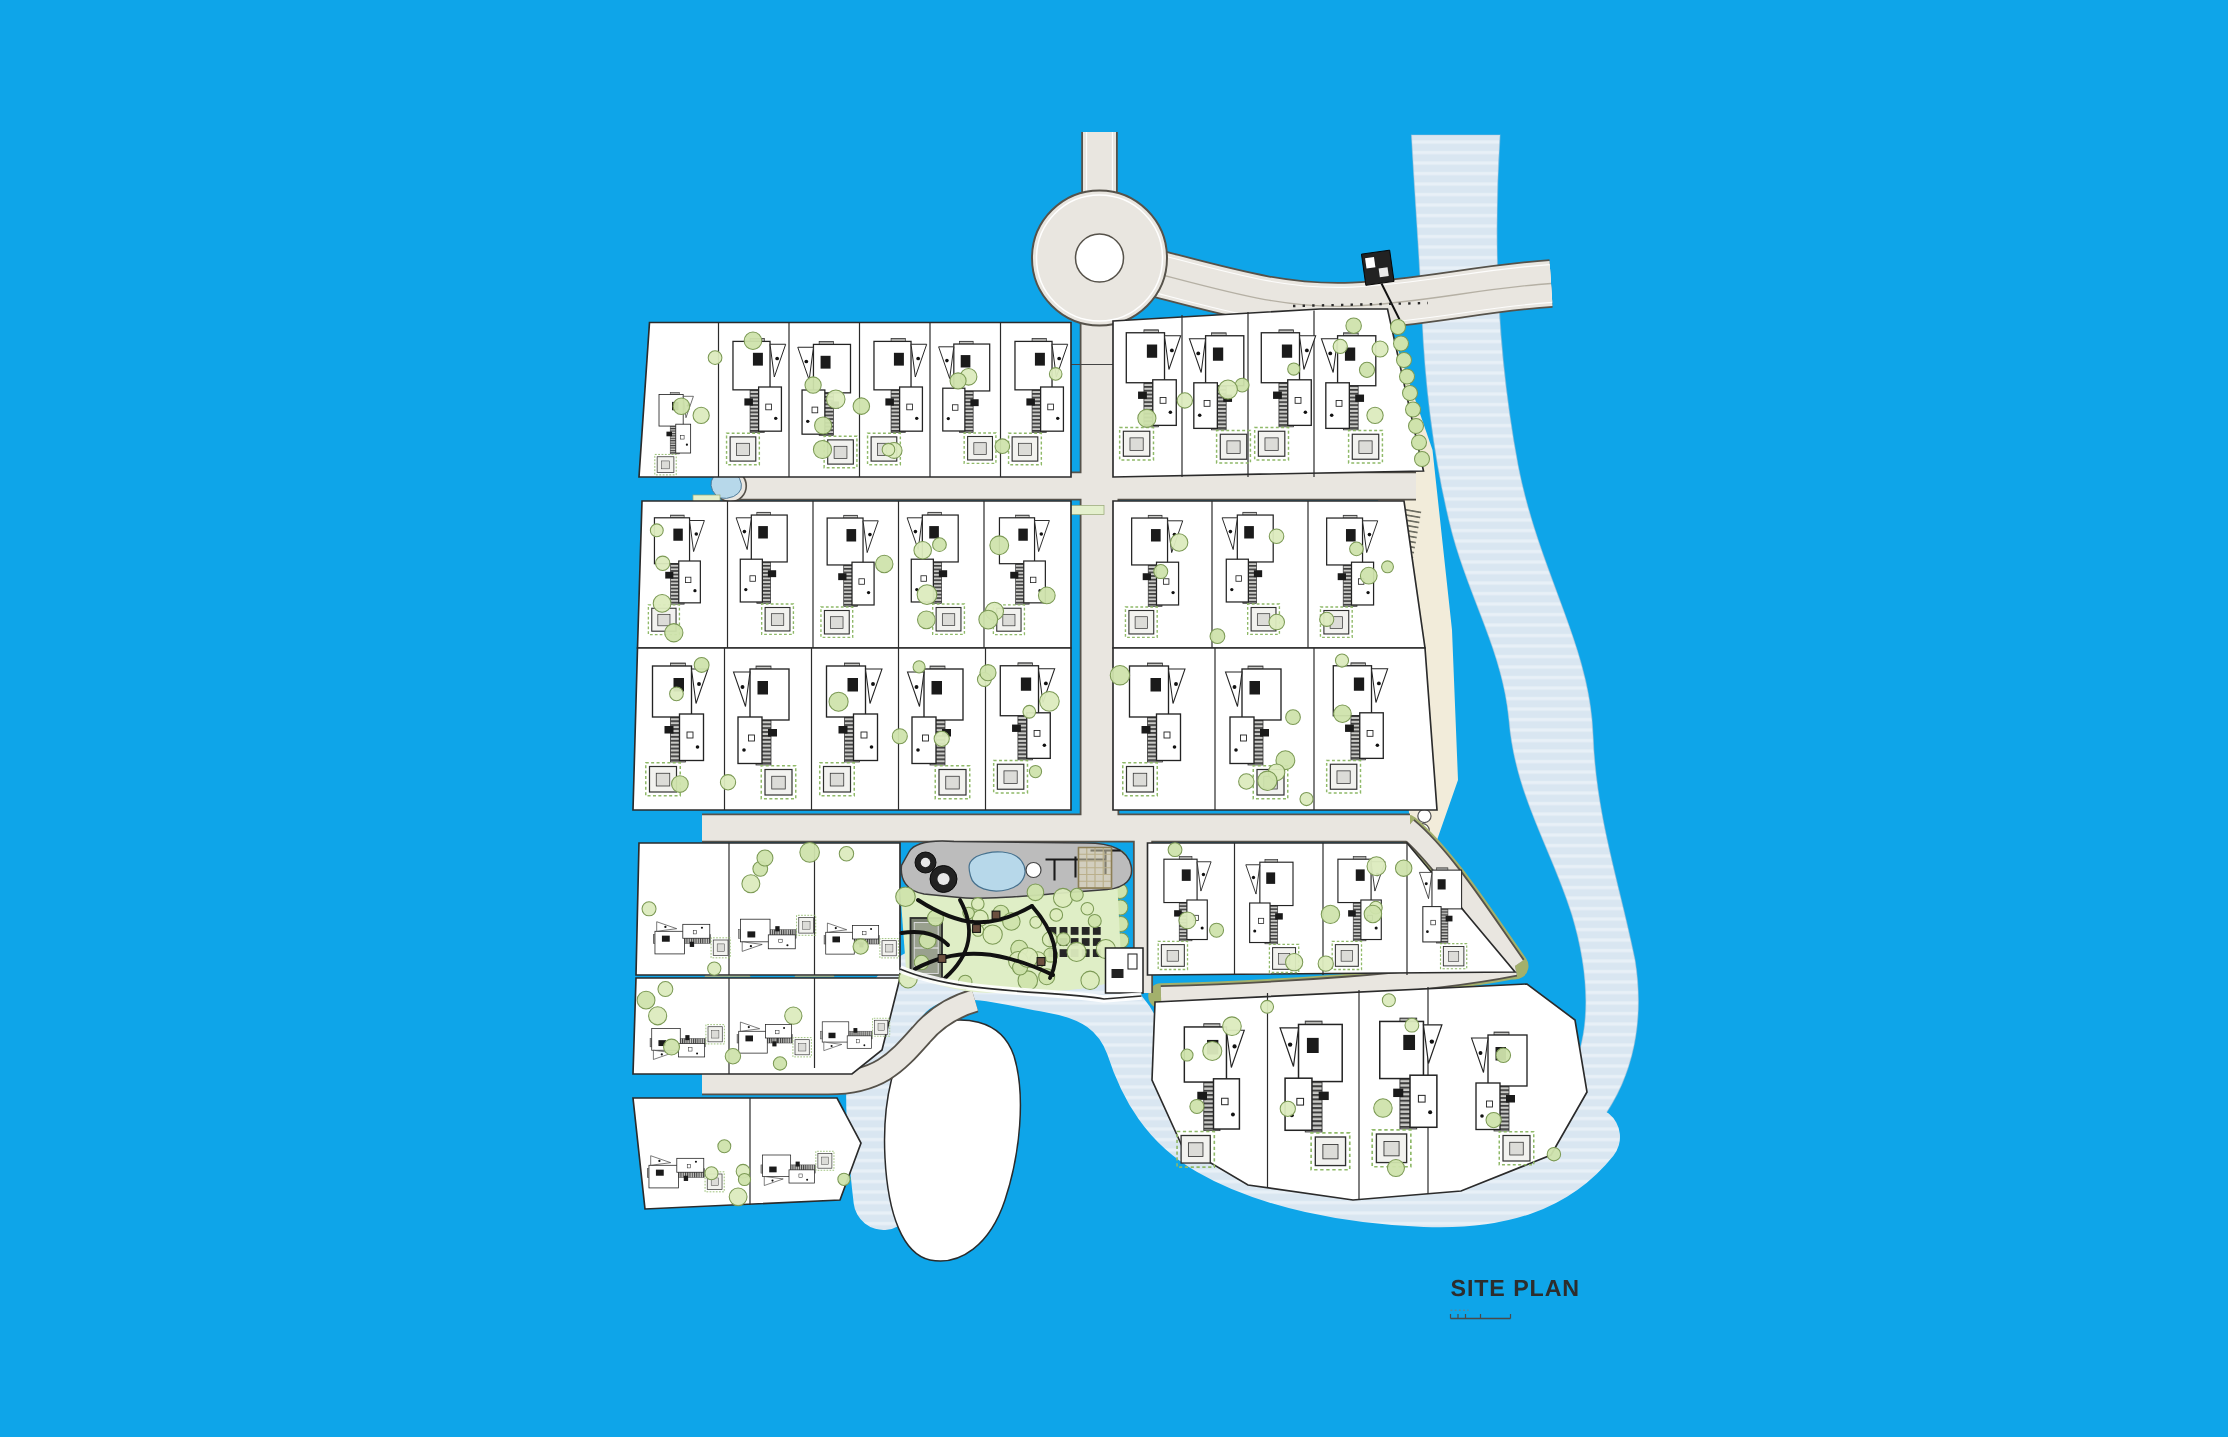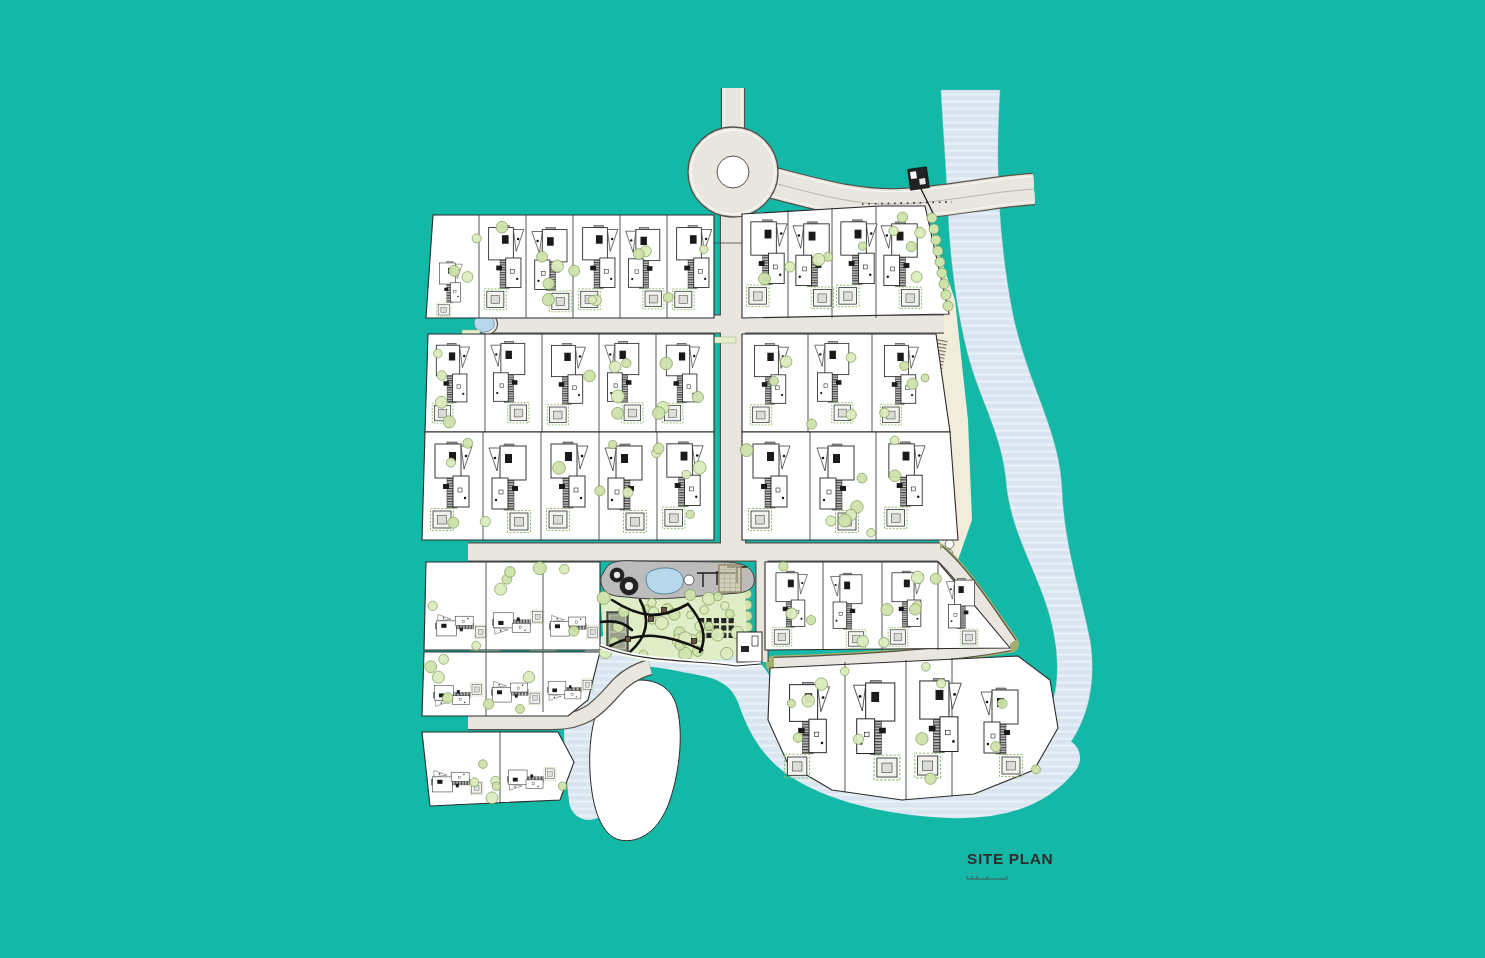--- a/index.html
+++ b/index.html
@@ -1,16 +1,16 @@
 <!DOCTYPE html>
 <html><head>
 <meta charset="utf-8">
 <style>
   html,body{margin:0;padding:0;background:#ffffff;}
-  .page{width:1485px;height:958px;position:relative;background:#14b8a6;overflow:hidden;
+  .page{width:1485px;height:958px;position:relative;background:#0ea5e9;overflow:hidden;
         font-family:"Liberation Sans",sans-serif;}
   svg{display:block;}
   .title{font-family:"Liberation Sans",sans-serif;font-size:15.5px;font-weight:600;
          letter-spacing:.6px;fill:#2d2d2d;}
 </style>
 </head>
 <body>
 
 <div class="page">
   <svg id="plan-svg" width="1485" height="958" viewBox="0 0 1485 958">

